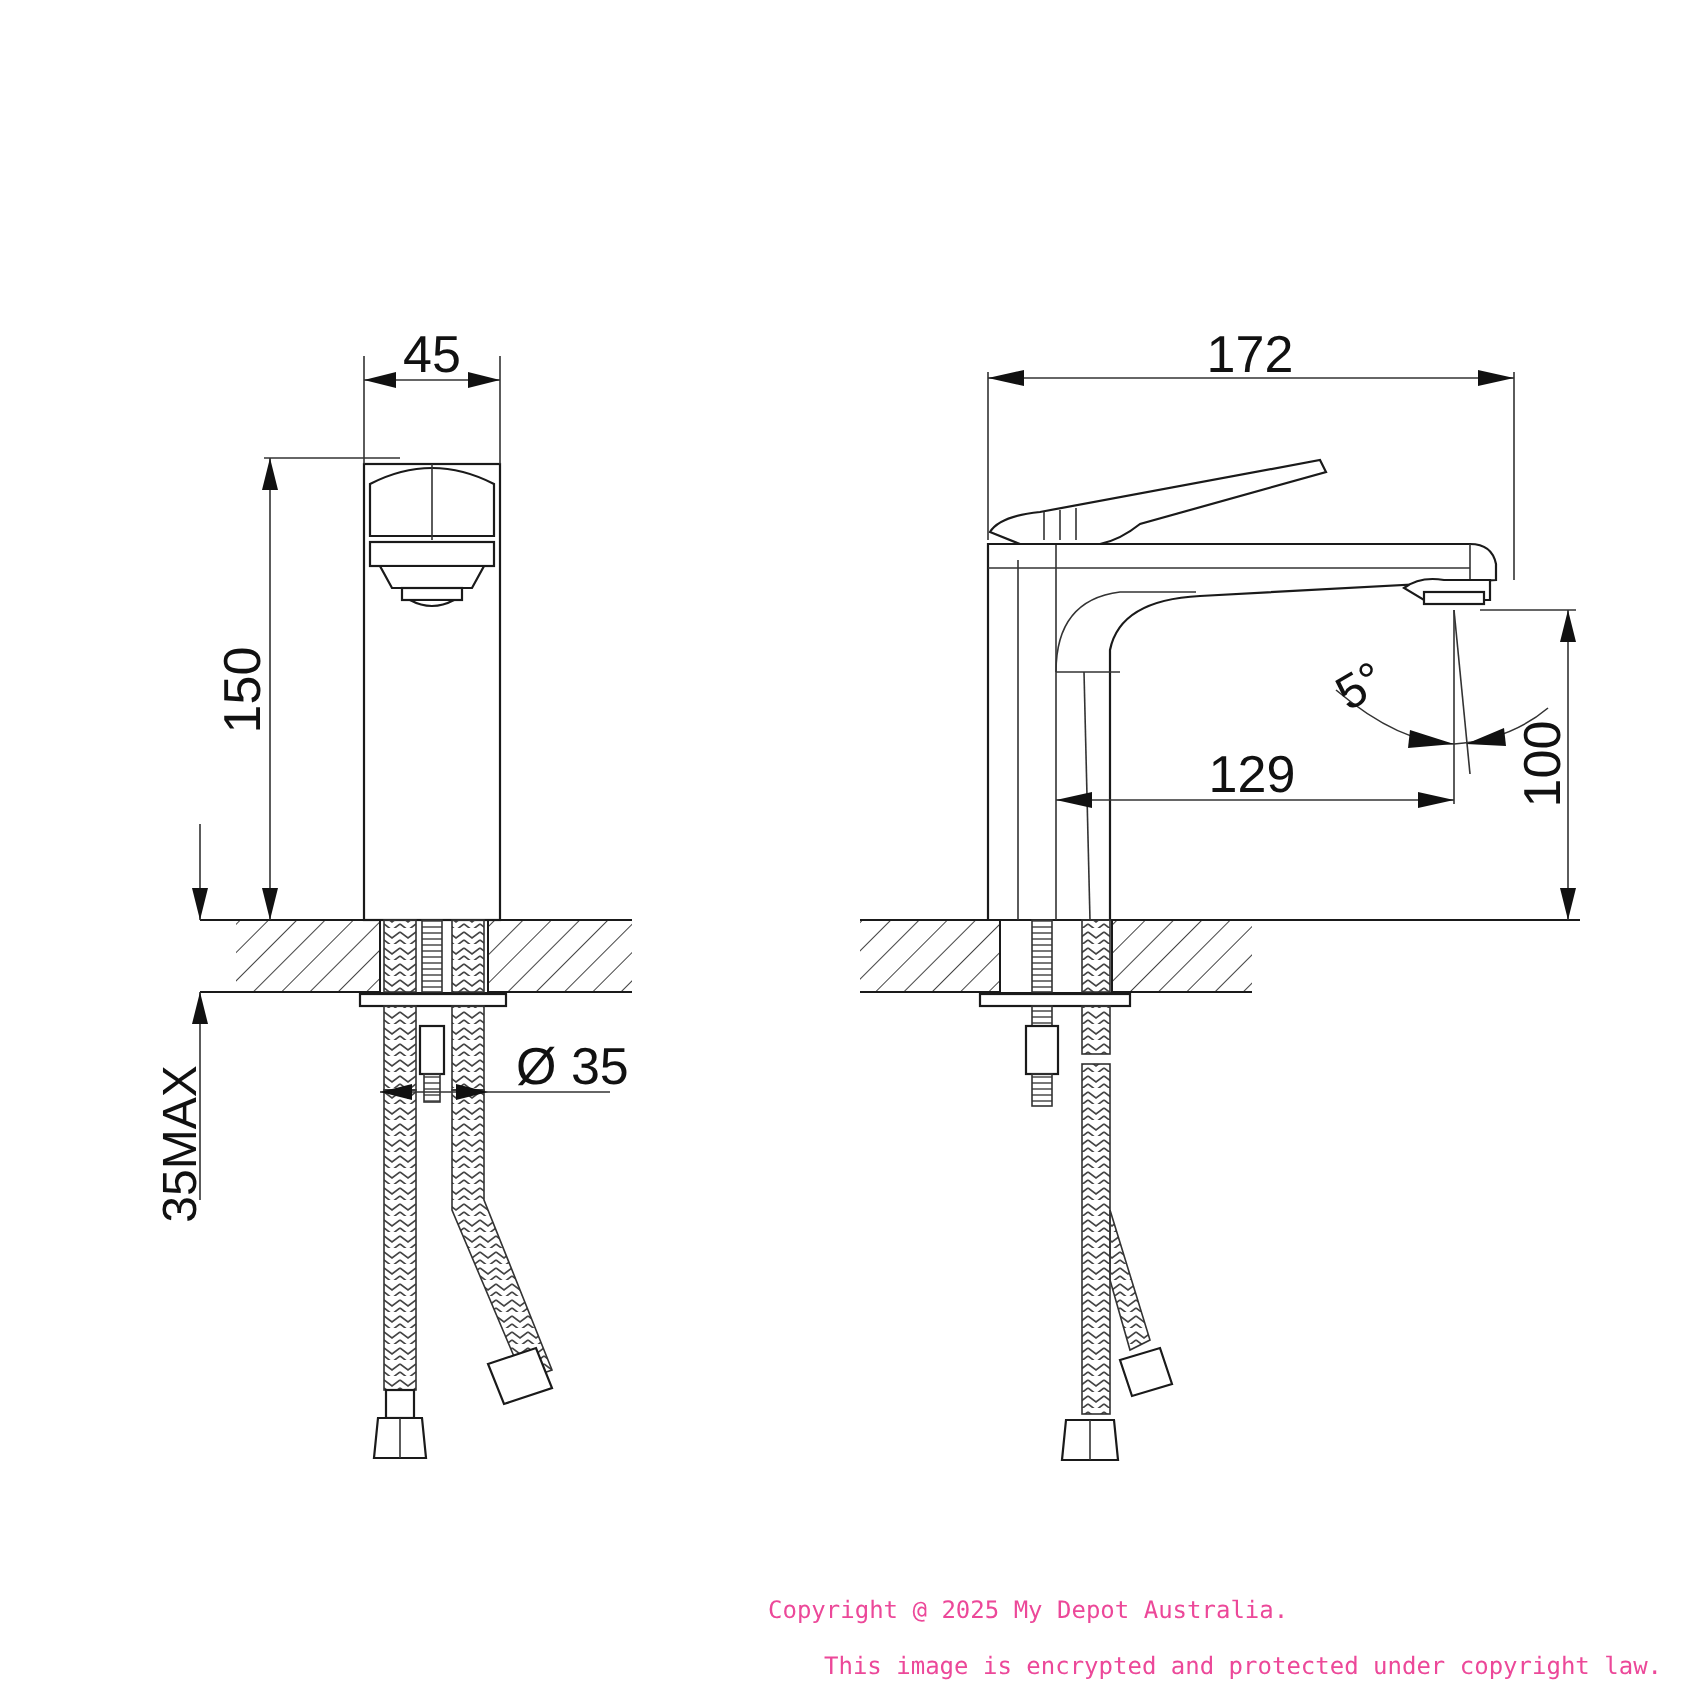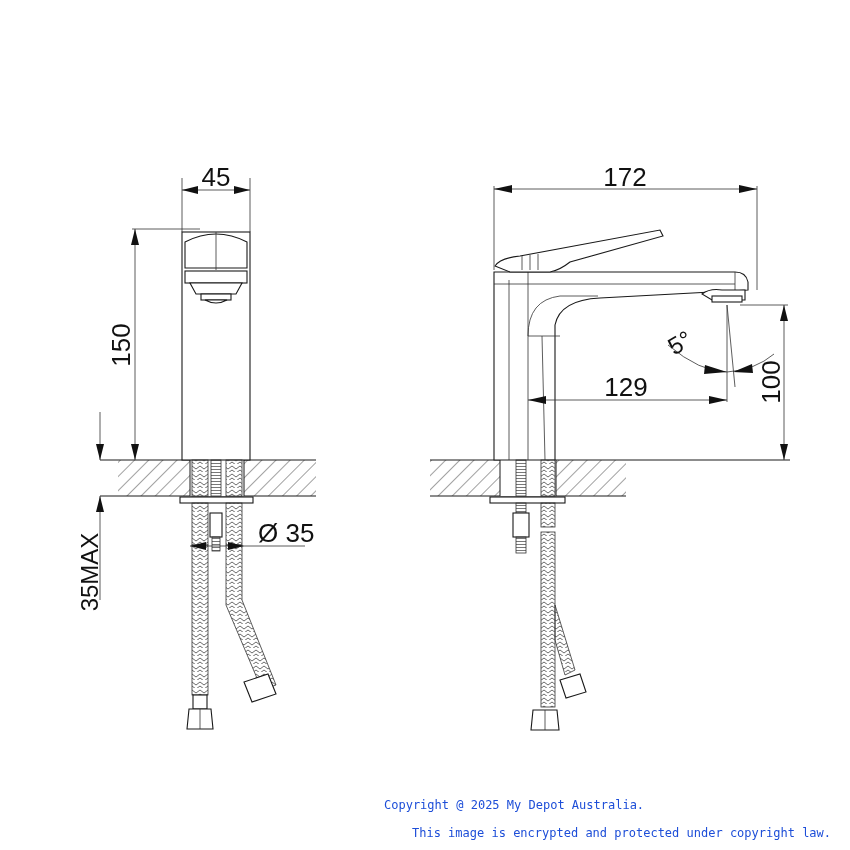--- a/index.html
+++ b/index.html
@@ -6,21 +6,21 @@
   body { width: 850px; height: 850px; position: relative; overflow: hidden; }
   #drawing { position: absolute; left: 0; top: 0; width: 850px; height: 850px; }
   .ln { stroke: #1a1a1a; stroke-width: 1; fill: none; }
   .thin { stroke: #333; stroke-width: 0.8; fill: none; }
   .body { stroke: #1a1a1a; stroke-width: 1.1; fill: #ffffff; }
   .dimtext { font-family: "Liberation Sans", sans-serif; font-size: 26px; fill: #111; }
   .arrow { fill: #111; stroke: none; }
   .watermark {
     position: absolute; left: 384px;
     font-family: "DejaVu Sans Mono", monospace; font-size: 12px;
-    color: #1d4ed8; white-space: pre; letter-spacing: 0;
+    color: #ec4899; white-space: pre; letter-spacing: 0;
   }
   #wm1 { top: 798px; }
   #wm2 { top: 826px; margin-left: 28px; }
 </style>
 </head>
 <body>
 
 <svg id="drawing" viewBox="0 0 850 850">
   <defs>
     <pattern id="hatch" patternUnits="userSpaceOnUse" width="10" height="10" patternTransform="rotate(45)">

